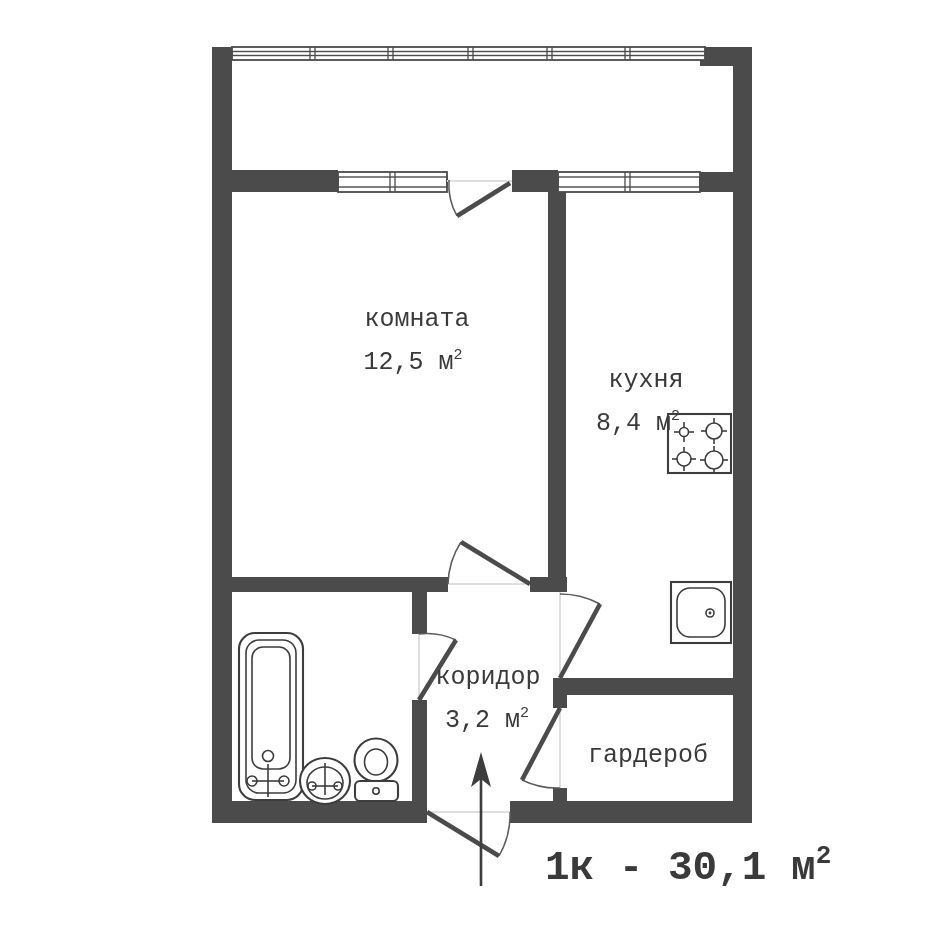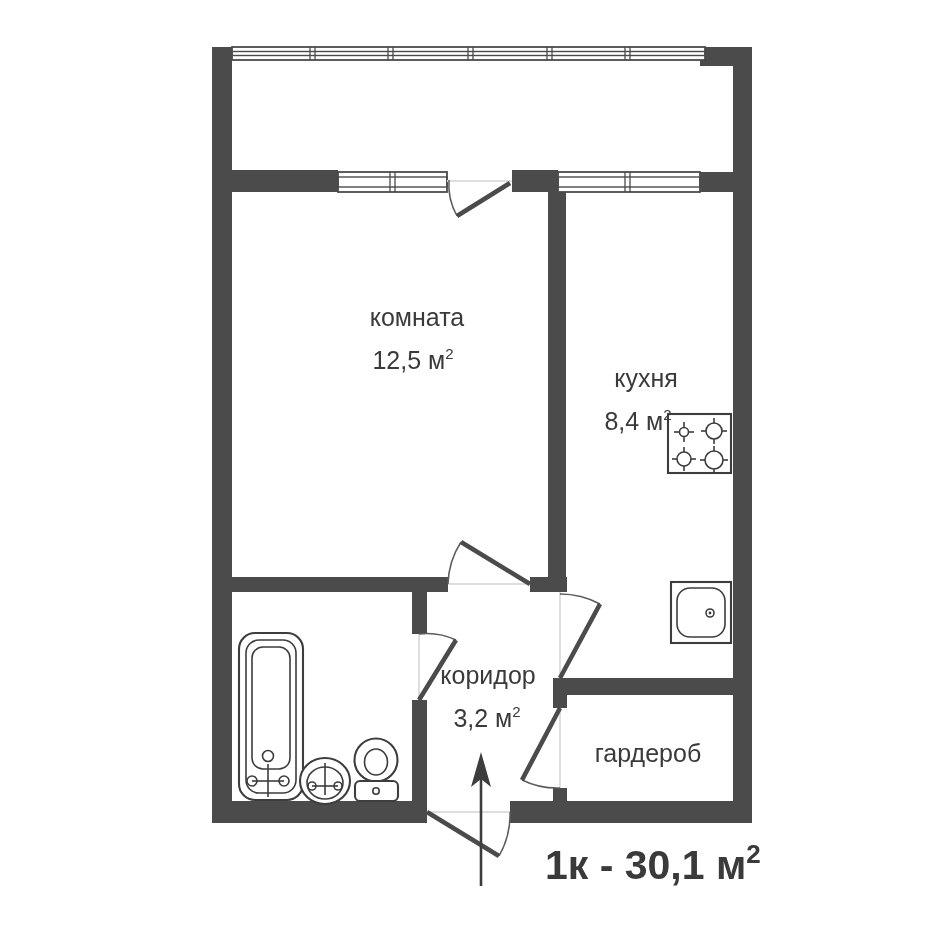--- a/index.html
+++ b/index.html
@@ -1,17 +1,17 @@
 <!DOCTYPE html>
 <html><head>
 <meta charset="utf-8">
 <style>
   html,body{margin:0;padding:0;background:#ffffff;}
   .page{position:relative;width:935px;height:935px;background:#ffffff;overflow:hidden;
-        font-family:Liberation Sans, sans-serif;}
+        font-family:Liberation Mono, monospace;}
   svg{display:block;}
   .wall{fill:#4b4b4b;stroke:none;}
   .glaz{fill:#ffffff;stroke:#4b4b4b;stroke-width:1.8;}
   .glazline{stroke:#4b4b4b;stroke-width:1.4;fill:none;}
   .tick{stroke:#4b4b4b;stroke-width:1.3;}
   .threshold{stroke:#dedede;stroke-width:2;}
   .leaf{stroke:#4b4b4b;stroke-width:4.6;fill:none;}
   .arc{stroke:#5c5c5c;stroke-width:1.5;fill:none;}
   .fix{fill:#ffffff;stroke:#3d3d3d;stroke-width:2.1;}
   .fixthin{fill:none;stroke:#3d3d3d;stroke-width:1.6;}

